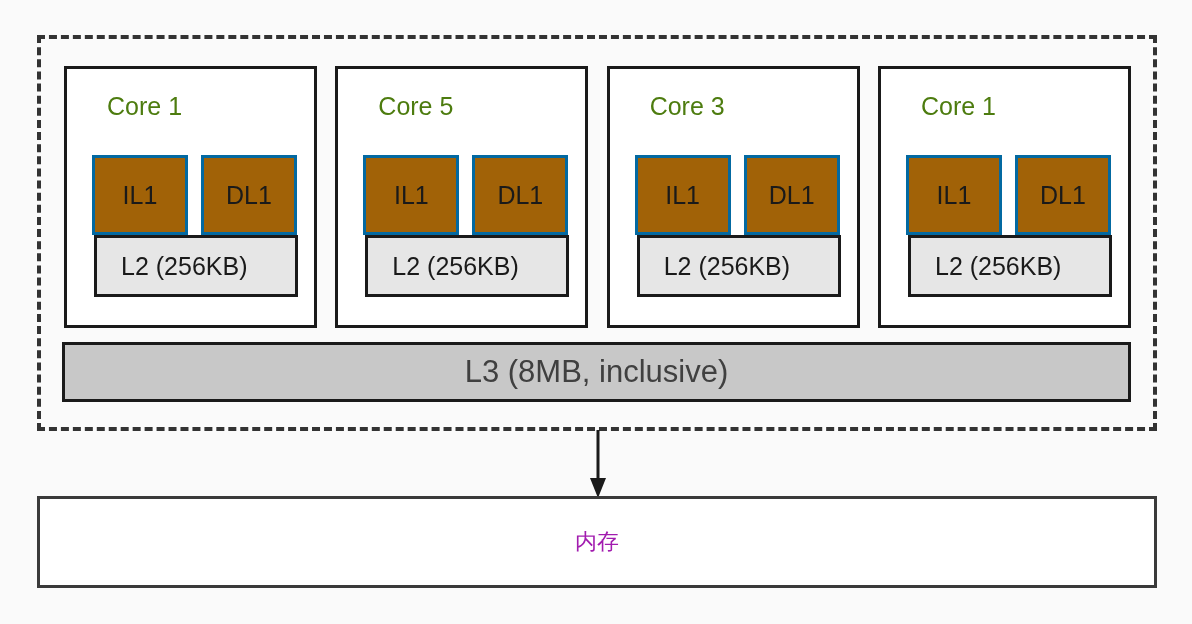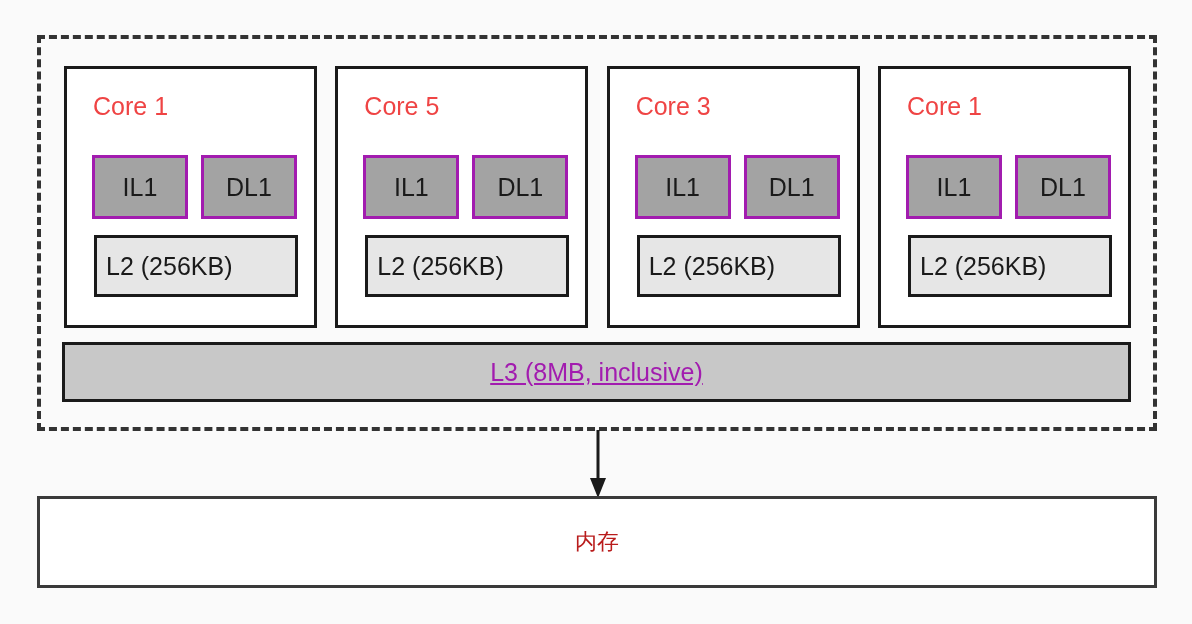--- a/index.html
+++ b/index.html
@@ -41,83 +41,82 @@
   .core-box {
     position: relative;
     width: 253px;
     height: 262px;
     background: #ffffff;
     border: 3px solid #1a1a1a;
     box-sizing: border-box;
   }
   .core-title {
     position: absolute;
-    left: 26px;
+    left: 40px;
     top: 22px;
     font-size: 25px;
     line-height: 30px;
-    color: #ef4444;
+    color: #4d7c0f;
     white-space: nowrap;
   }
   .l1-row {
     position: absolute;
     left: 25px;
     top: 86px;
     width: 205px;
     height: 66px;
     display: flex;
     justify-content: space-between;
   }
   .l1-box {
     width: 96px;
-    height: 64px;
-    background: #a3a3a3;
-    border: 3px solid #a21caf;
+    height: 80px;
+    background: #a16207;
+    border: 3px solid #0369a1;
     box-sizing: border-box;
     display: flex;
     align-items: center;
     justify-content: center;
     font-size: 25px;
     color: #1a1a1a;
   }
   .l2-box {
     position: absolute;
     left: 27px;
     top: 166px;
     width: 204px;
     height: 62px;
     background: #e6e6e6;
     border: 3px solid #1a1a1a;
     box-sizing: border-box;
     display: flex;
     align-items: center;
     justify-content: flex-start;
-    padding-left: 9px;
+    padding-left: 24px;
     font-size: 25px;
     color: #1a1a1a;
     white-space: nowrap;
   }
 
   
   #l3-bar {
     position: absolute;
     left: 62px;
     top: 342px;
     width: 1069px;
     height: 60px;
     background: #c8c8c8;
     border: 3px solid #1a1a1a;
     box-sizing: border-box;
     display: flex;
     align-items: center;
     justify-content: center;
-    font-size: 25px;
-    color: #a21caf;
+    font-size: 31px;
+    color: #404040;
     white-space: nowrap;
-    text-decoration: underline;
   }
 
   
   #arrow-to-memory {
     position: absolute;
     left: 589px;
     top: 430px;
     width: 18px;
     height: 68px;
   }
@@ -129,21 +128,21 @@
     top: 496px;
     width: 1120px;
     height: 92px;
     background: #ffffff;
     border: 3px solid #3a3a3a;
     box-sizing: border-box;
     display: flex;
     align-items: center;
     justify-content: center;
     font-size: 22px;
-    color: #b91c1c;
+    color: #a21caf;
   }
 </style>
 </head>
 <body>
 
 <div id="cpu-package"></div>
 
 <div id="cores-row">
 
   <div class="core-box">

